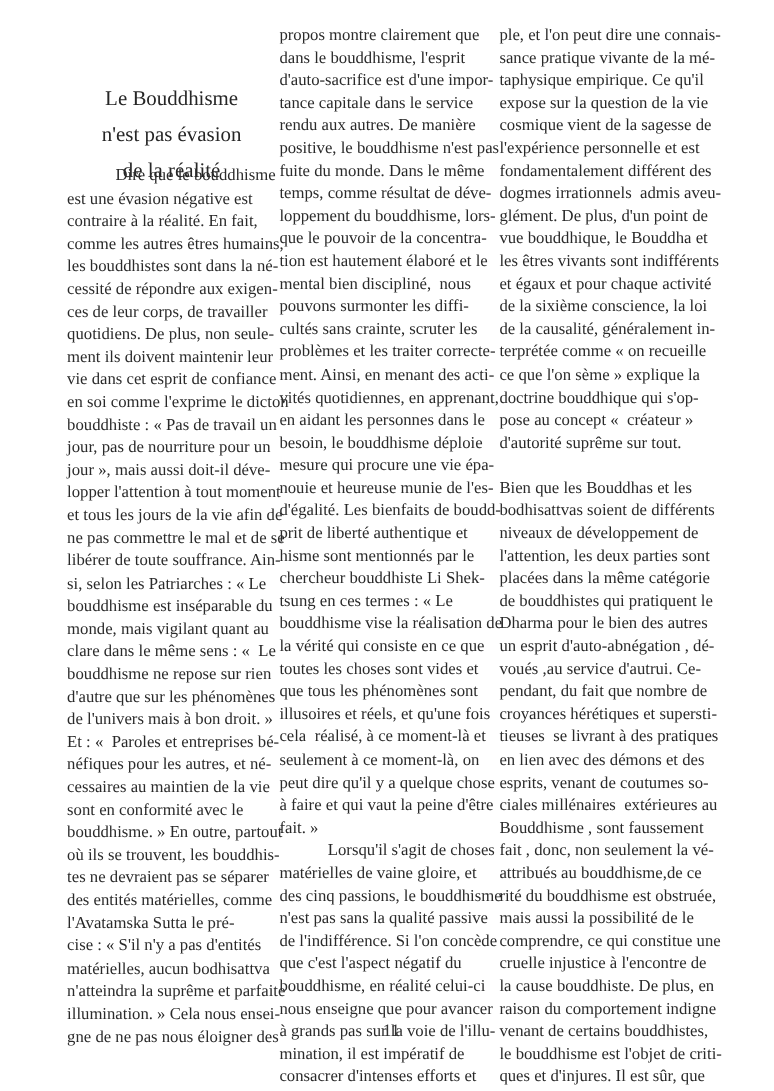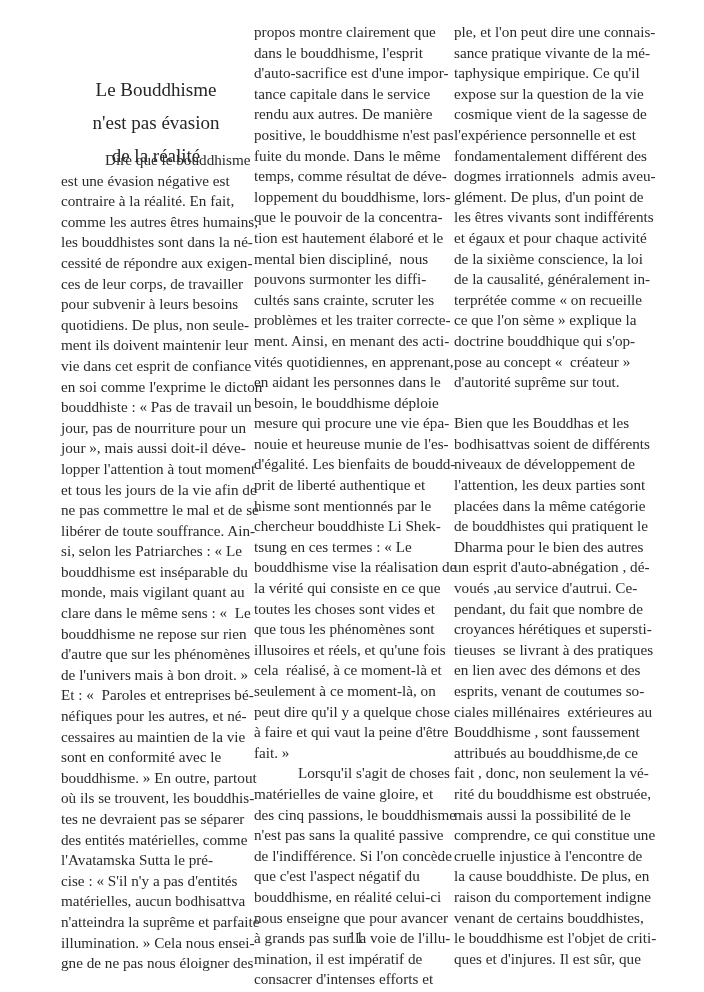--- a/index.html
+++ b/index.html
@@ -31,21 +31,20 @@
 </h1>
 
 <div class="col" id="col1">
     <span class="line indent-lg">Dire que le bouddhisme</span>
     <span class="line">est une évasion négative est</span>
     <span class="line">contraire à la réalité. En fait,</span>
     <span class="line">comme les autres êtres humains,</span>
     <span class="line">les bouddhistes sont dans la né-</span>
     <span class="line">cessité de répondre aux exigen-</span>
     <span class="line">ces de leur corps, de travailler</span>
-    <span class="line">pour subvenir à leurs besoins</span>
     <span class="line">quotidiens. De plus, non seule-</span>
     <span class="line">ment ils doivent maintenir leur</span>
     <span class="line">vie dans cet esprit de confiance</span>
     <span class="line">en soi comme l'exprime le dicton</span>
     <span class="line">bouddhiste : « Pas de travail un</span>
     <span class="line">jour, pas de nourriture pour un</span>
     <span class="line">jour », mais aussi doit-il déve-</span>
     <span class="line">lopper l'attention à tout moment</span>
     <span class="line">et tous les jours de la vie afin de</span>
     <span class="line">ne pas commettre le mal et de se</span>
@@ -132,20 +131,21 @@
   <div>
       <span class="line">ple, et l'on peut dire une connais-</span>
       <span class="line">sance pratique vivante de la mé-</span>
       <span class="line">taphysique empirique. Ce qu'il</span>
       <span class="line">expose sur la question de la vie</span>
       <span class="line">cosmique vient de la sagesse de</span>
       <span class="line">l'expérience personnelle et est</span>
       <span class="line">fondamentalement différent des</span>
       <span class="line">dogmes irrationnels  admis aveu-</span>
       <span class="line">glément. De plus, d'un point de</span>
+      <span class="line">vue bouddhique, le Bouddha et</span>
       <span class="line">les êtres vivants sont indifférents</span>
       <span class="line">et égaux et pour chaque activité</span>
       <span class="line">de la sixième conscience, la loi</span>
       <span class="line">de la causalité, généralement in-</span>
       <span class="line">terprétée comme « on recueille</span>
       <span class="line">ce que l'on sème » explique la</span>
       <span class="line">doctrine bouddhique qui s'op-</span>
       <span class="line">pose au concept «  créateur »</span>
       <span class="line">d'autorité suprême sur tout.</span>
     </div>
@@ -160,22 +160,22 @@
       <span class="line">Dharma pour le bien des autres</span>
       <span class="line">un esprit d'auto-abnégation , dé-</span>
       <span class="line">voués ,au service d'autrui. Ce-</span>
       <span class="line">pendant, du fait que nombre de</span>
       <span class="line">croyances hérétiques et supersti-</span>
       <span class="line">tieuses  se livrant à des pratiques</span>
       <span class="line">en lien avec des démons et des</span>
       <span class="line">esprits, venant de coutumes so-</span>
       <span class="line">ciales millénaires  extérieures au</span>
       <span class="line">Bouddhisme , sont faussement</span>
+      <span class="line">fait , donc, non seulement la vé-</span>
       <span class="line">attribués au bouddhisme,de ce</span>
-      <span class="line">fait , donc, non seulement la vé-</span>
       <span class="line">rité du bouddhisme est obstruée,</span>
       <span class="line">mais aussi la possibilité de le</span>
       <span class="line">comprendre, ce qui constitue une</span>
       <span class="line">cruelle injustice à l'encontre de</span>
       <span class="line">la cause bouddhiste. De plus, en</span>
       <span class="line">raison du comportement indigne</span>
       <span class="line">venant de certains bouddhistes,</span>
       <span class="line">le bouddhisme est l'objet de criti-</span>
       <span class="line">ques et d'injures. Il est sûr, que</span>
     </div>

